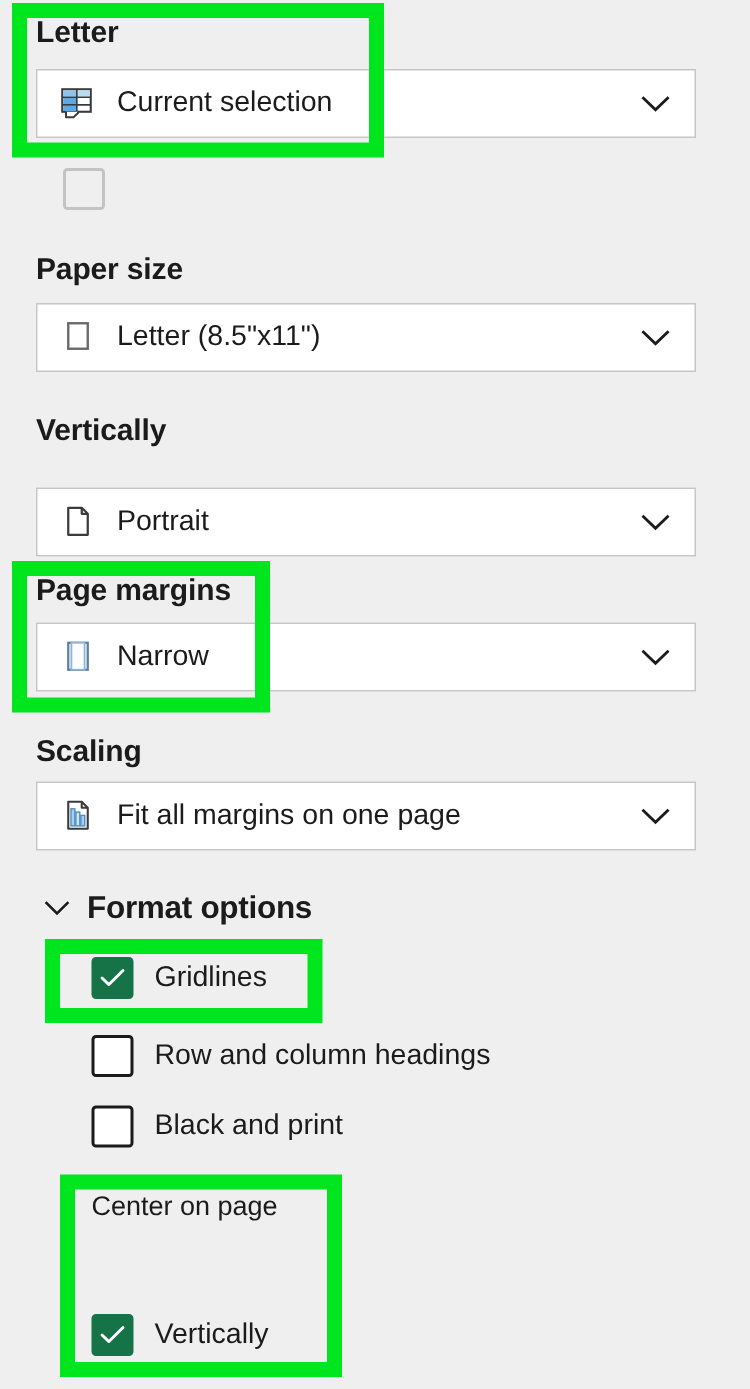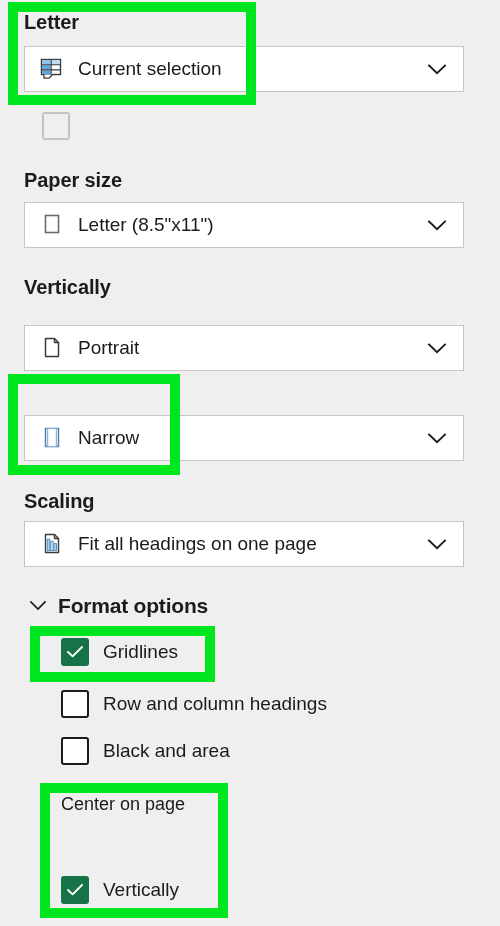--- a/index.html
+++ b/index.html
@@ -210,20 +210,21 @@
       </svg>
     </span>
     <span class="combo-value">Portrait</span>
     <span class="chev">
       <svg width="20" height="13" viewBox="0 0 20 13">
         <path d="M2 2.5 L10 10.2 L18 2.5" fill="none" stroke="#1b1b1b" stroke-width="1.9" stroke-linecap="square"></path>
       </svg>
     </span>
   </div>
 
+  <div class="section-label" style="top:382px;">Page margins</div>
 
   <div class="combo" style="top:415px;">
     <span class="combo-icon">
       <svg width="26" height="26" viewBox="0 0 26 26">
         <rect x="6.5" y="3.5" width="13" height="18" fill="#ffffff" stroke="#5b7fa6" stroke-width="1.5"></rect>
         <rect x="8.6" y="3.5" width="8.8" height="18" fill="#fbfdff" stroke="#8fb4d4" stroke-width="1.2"></rect>
       </svg>
     </span>
     <span class="combo-value">Narrow</span>
     <span class="chev">
@@ -238,21 +239,21 @@
   <div class="combo" style="top:521px;">
     <span class="combo-icon">
       <svg width="26" height="26" viewBox="0 0 26 26">
         <path d="M6.5 3.5 H15.5 L19.5 7.5 V21.5 H6.5 Z" fill="#ffffff" stroke="#3b3b3b" stroke-width="1.4" stroke-linejoin="round"></path>
         <path d="M15.5 3.5 V7.5 H19.5" fill="none" stroke="#3b3b3b" stroke-width="1.4" stroke-linejoin="round"></path>
         <rect x="8.3" y="8.2" width="2.6" height="11.4" fill="#a8cfee" stroke="#4a8cc0" stroke-width="0.9"></rect>
         <rect x="11.6" y="10.4" width="2.6" height="9.2" fill="#cfe6f8" stroke="#4a8cc0" stroke-width="0.9"></rect>
         <rect x="14.9" y="12.6" width="2.6" height="7" fill="#a8cfee" stroke="#4a8cc0" stroke-width="0.9"></rect>
       </svg>
     </span>
-    <span class="combo-value">Fit all headings on one page</span>
+    <span class="combo-value">Fit all margins on one page</span>
     <span class="chev">
       <svg width="20" height="13" viewBox="0 0 20 13">
         <path d="M2 2.5 L10 10.2 L18 2.5" fill="none" stroke="#1b1b1b" stroke-width="1.9" stroke-linecap="square"></path>
       </svg>
     </span>
   </div>
 
   <div class="group-head" style="top:594px;">
     <span class="gchev">
       <svg width="18" height="12" viewBox="0 0 18 12">
@@ -271,21 +272,21 @@
     <span class="chk-label">Gridlines</span>
   </div>
 
   <div class="chk-row" style="left:61px; top:690px;">
     <span class="chk-box"></span>
     <span class="chk-label">Row and column headings</span>
   </div>
 
   <div class="chk-row" style="left:61px; top:737px;">
     <span class="chk-box"></span>
-    <span class="chk-label">Black and area</span>
+    <span class="chk-label">Black and print</span>
   </div>
 
   <div class="subgroup-label" style="left:61px; top:793px;">Center on page</div>
 
 
   <div class="chk-row" style="left:61px; top:876px;">
     <span class="chk-box checked">
       <svg width="18" height="14" viewBox="0 0 18 14">
         <path d="M2 7 L6.6 11.4 L16 2" fill="none" stroke="#ffffff" stroke-width="1.9" stroke-linecap="round" stroke-linejoin="round"></path>
       </svg>

